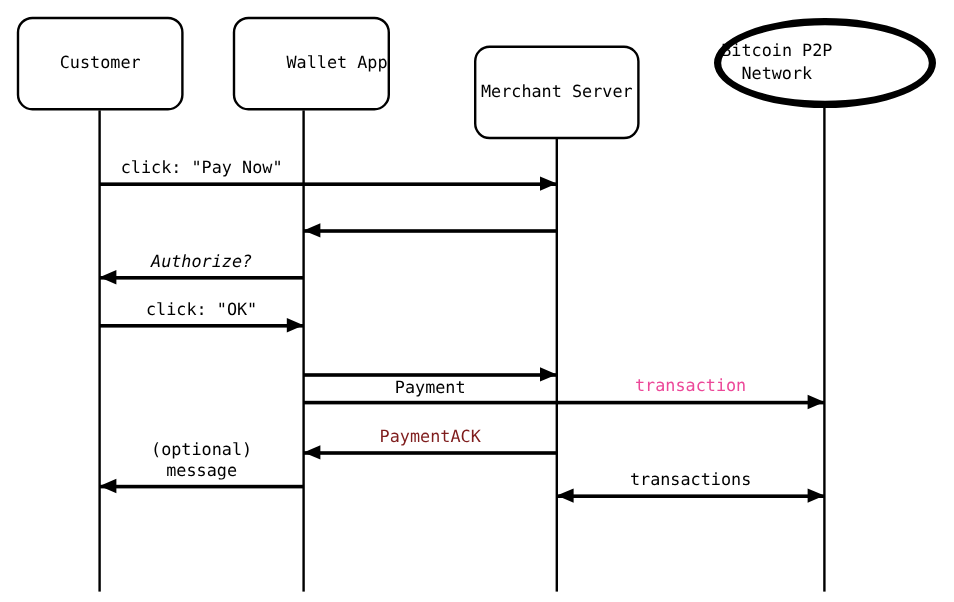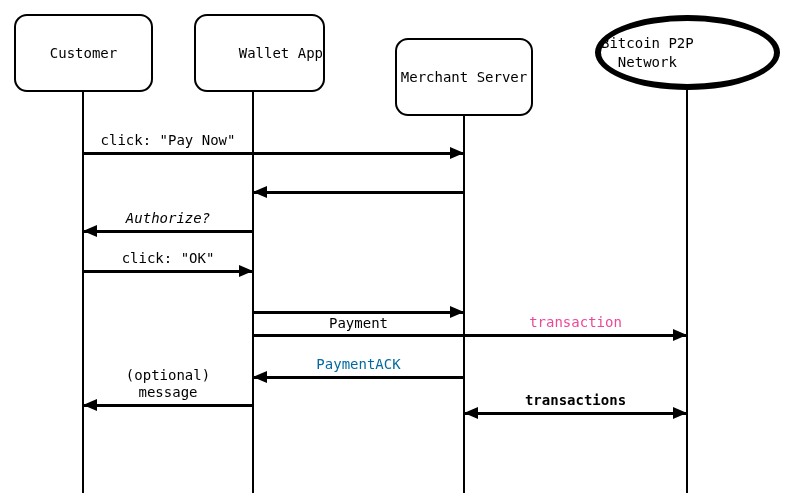--- a/index.html
+++ b/index.html
@@ -106,22 +106,22 @@
     <div class="msg-head" style="top: 265px; left: 239px; border-left: 14px solid rgb(0, 0, 0);"></div>
     <div class="msg-label" style="left: 168px; top: 267px; color: rgb(0, 0, 0);">click: "OK"</div>
     <div class="msg-line" style="left: 253px; top: 311px; width: 211px; background: rgb(0, 0, 0);"></div>
     <div class="msg-head" style="top: 306px; left: 450px; border-left: 14px solid rgb(0, 0, 0);"></div>
     <div class="msg-label" style="left: 358.5px; top: 308px; color: rgb(0, 0, 0); margin-top: 24px;">Payment</div>
     <div class="msg-line" style="left: 253px; top: 334px; width: 434px; background: rgb(0, 0, 0);"></div>
     <div class="msg-head" style="top: 329px; left: 673px; border-left: 14px solid rgb(0, 0, 0);"></div>
     <div class="msg-label" style="left: 575.5px; top: 331px; color: #ec4899;">transaction</div>
     <div class="msg-line" style="left: 253px; top: 376px; width: 211px; background: rgb(0, 0, 0);"></div>
     <div class="msg-head" style="top: 371px; left: 253px; border-right: 14px solid rgb(0, 0, 0);"></div>
-    <div class="msg-label" style="left: 358.5px; top: 373px; color: #0369a1;">PaymentACK</div>
+    <div class="msg-label" style="left: 358.5px; top: 373px; color: #7f1d1d;">PaymentACK</div>
     <div class="msg-line" style="left: 83px; top: 404px; width: 170px; background: rgb(0, 0, 0);"></div>
     <div class="msg-head" style="top: 399px; left: 83px; border-right: 14px solid rgb(0, 0, 0);"></div>
     <div class="msg-label" style="left: 168px; top: 401px; color: rgb(0, 0, 0);">(optional)
 message</div>
     <div class="msg-line" style="left: 464px; top: 412px; width: 223px; background: rgb(0, 0, 0);"></div>
     <div class="msg-head" style="top: 407px; left: 673px; border-left: 14px solid rgb(0, 0, 0);"></div>
     <div class="msg-head" style="top: 407px; left: 464px; border-right: 14px solid rgb(0, 0, 0);"></div>
-    <div class="msg-label" style="left: 575.5px; top: 409px; color: rgb(0, 0, 0); font-weight: bold;">transactions</div>
+    <div class="msg-label" style="left: 575.5px; top: 409px; color: rgb(0, 0, 0);">transactions</div>
   </div>
 
 </body></html>

